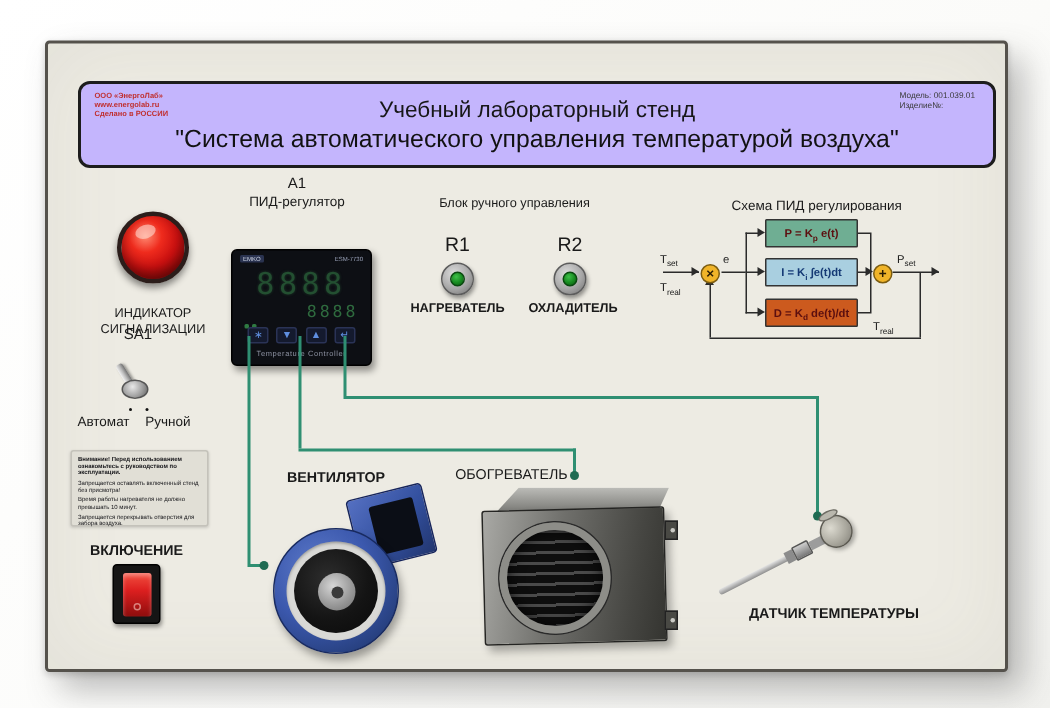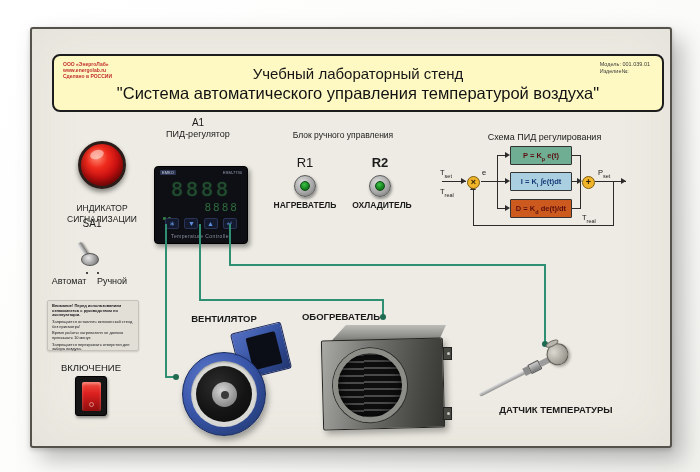--- a/index.html
+++ b/index.html
@@ -3,21 +3,21 @@
 <meta charset="utf-8">
 <style>
   html,body{margin:0;padding:0;background:#ffffff;}
   *{box-sizing:border-box;}
   body{font-family:"Liberation Sans", sans-serif;}
   .photo{position:relative;width:700px;height:472px;background:linear-gradient(135deg,#ffffff 0%,#fbfbf9 60%,#f1f1ee 100%);overflow:hidden;}
   .panel{position:absolute;left:30px;top:27px;width:642px;height:421px;background:#edebe3;
          border:2px solid #55524c;border-radius:3px;
          box-shadow:10px 12px 22px rgba(70,70,70,.35), 0 2px 5px rgba(0,0,0,.18), inset 0 0 55px rgba(120,110,90,.08);}
   
-  .title-box{position:absolute;left:20px;top:25px;width:612px;height:58px;border:2px solid #1d1d1d;border-radius:8px;background:#fef9c3;}
+  .title-box{position:absolute;left:20px;top:25px;width:612px;height:58px;border:2px solid #1d1d1d;border-radius:8px;background:#c4b5fd;}
   .maker{position:absolute;left:9px;top:5px;font-size:5px;line-height:6px;color:#c03030;font-weight:bold;}
   .model{position:absolute;right:12px;top:5px;font-size:5.5px;line-height:7px;color:#3a3a3a;}
   .title-l1{position:absolute;left:0;right:0;top:9px;text-align:center;font-size:15px;color:#171717;}
   .title-l2{position:absolute;left:0;right:0;top:28px;text-align:center;font-size:16.5px;color:#121212;}
   
   .lbl{position:absolute;color:#1a1a1a;text-align:center;}
   
   .el1-ref{left:20px;top:98px;width:100px;font-size:10px;margin-top:42px;}
   .lamp{position:absolute;left:46px;top:112px;width:48px;height:48px;border-radius:50%;
         background:radial-gradient(circle at 38% 32%, #ff8a72 0%, #ef2b1d 28%, #c91010 55%, #8d0808 82%, #5e0404 100%);
@@ -77,21 +77,21 @@
         transform-origin:50% 100%;box-shadow:1px 1px 2px rgba(0,0,0,.4);}
   .dot2{position:absolute;width:2px;height:2px;background:#111;border-radius:50%;}
   .sa1-left{left:8px;top:247px;width:58px;font-size:9px;}
   .sa1-right{left:57px;top:247px;width:46px;font-size:9px;}
   
   .sticker{position:absolute;left:15px;top:271px;width:92px;height:51px;background:#e1dfd6;border:1px solid #c4c2ba;
         border-radius:2px;padding:3px 4px;box-shadow:0 1px 2px rgba(0,0,0,.15);}
   .sticker div{font-size:4px;line-height:4.6px;color:#16161a;margin-bottom:2.2px;}
   .sticker div:first-child{font-weight:bold;}
   
-  .pw-lbl{left:12px;top:333px;width:94px;font-size:9.5px;font-weight:normal;}
+  .pw-lbl{left:12px;top:333px;width:94px;font-size:9.5px;font-weight:bold;}
   .rocker-bezel{position:absolute;left:43px;top:347px;width:32px;height:40px;background:#151515;border:1px solid #000;
         border-radius:3px;box-shadow:1px 2px 3px rgba(0,0,0,.4);}
   .rocker{position:absolute;left:6px;top:5px;width:19px;height:29px;border-radius:2px;
         background:linear-gradient(180deg,#f25040 0%,#dc1f1f 40%,#8e0d0d 100%);box-shadow:inset 0 2px 3px rgba(255,255,255,.35);}
   .rocker i{position:absolute;left:7px;bottom:4px;width:5px;height:5px;border:1px solid rgba(255,220,210,.55);border-radius:50%;}
   
   .wire{position:absolute;background:#2f8f72;}
   .wdot{position:absolute;width:6px;height:6px;border-radius:50%;background:#1f6b52;}
   
   .fan-lbl{left:132px;top:284px;width:120px;font-size:9.5px;font-weight:bold;}
@@ -102,21 +102,21 @@
         background:radial-gradient(circle at 35% 32%, #5d7ac9 0%, #3b58ad 45%, #27407f 78%, #1b2d5e 100%);
         border:1px solid #182a60;box-shadow:2px 4px 6px rgba(0,0,0,.35);}
   .fan-ring{position:absolute;left:159px;top:332px;width:66px;height:66px;border-radius:50%;background:#d9d9d6;
         box-shadow:inset 0 1px 2px rgba(0,0,0,.3);}
   .fan-mesh{position:absolute;left:164px;top:337px;width:56px;height:56px;border-radius:50%;
         background:radial-gradient(circle at 40% 35%, #2d2d2d 0%, #141414 55%, #0a0a0a 100%);}
   .fan-hub{position:absolute;left:180px;top:353px;width:25px;height:25px;border-radius:50%;
         background:radial-gradient(circle at 40% 35%, #d6d6d6 0%, #9b9b9b 55%, #6f6f6f 100%);}
   .fan-axle{position:absolute;left:189px;top:362px;width:8px;height:8px;border-radius:50%;background:#3a3a3a;}
   
-  .ht-lbl{left:249px;top:282px;width:120px;font-size:9.5px;font-weight:bold;}
+  .ht-lbl{left:249px;top:282px;width:120px;font-size:9.5px;font-weight:normal;}
   .heater{position:absolute;left:288px;top:294px;width:132px;height:112px;}
   .ht-top{position:absolute;left:4px;top:2px;width:122px;height:16px;
         background:linear-gradient(180deg,#bcbcb8 0%,#7b7b77 100%);
         clip-path:polygon(6% 100%, 18% 0%, 100% 0%, 94% 100%);}
   .ht-body{position:absolute;left:2px;top:16px;width:122px;height:90px;border:1px solid #242422;border-radius:2px;
         background:linear-gradient(100deg,#a9a9a5 0%,#70706c 40%,#464642 80%,#343430 100%);
         transform:rotate(-1.5deg);box-shadow:3px 4px 6px rgba(0,0,0,.3);}
   .ht-open{position:absolute;left:10px;top:8px;width:74px;height:74px;border-radius:50%;border:5px solid #8d8d88;
         background:repeating-linear-gradient(180deg,#4a4a4a 0px,#4a4a4a 2px,#0e0e0e 2px,#0e0e0e 7px);
         box-shadow:inset 0 0 10px rgba(0,0,0,.8), 0 0 0 1px #2a2a2a;}
@@ -175,21 +175,21 @@
         <button class="btn">∗</button>
         <button class="btn">▼</button>
         <button class="btn">▲</button>
         <button class="btn">↵</button>
       </div>
       <div class="cap">Temperature Controller</div>
     </div>
 
     <div class="lbl mb-title">Блок ручного управления</div>
     <div class="lbl r-ref" style="left:253px;">R1</div>
-    <div class="lbl r-ref" style="left:328px;font-weight:bold;">R2</div>
+    <div class="lbl r-ref" style="left:328px;">R2</div>
     <div class="knob" style="left:262px;top:146px;">
         <i></i>
       </div>
     <div class="knob" style="left:337px;top:146px;">
         <i></i>
       </div>
     <div class="lbl mb-cap" style="left:228px;">НАГРЕВАТЕЛЬ</div>
     <div class="lbl mb-cap" style="left:305px;">ОХЛАДИТЕЛЬ</div>
 
     <div class="pid">

